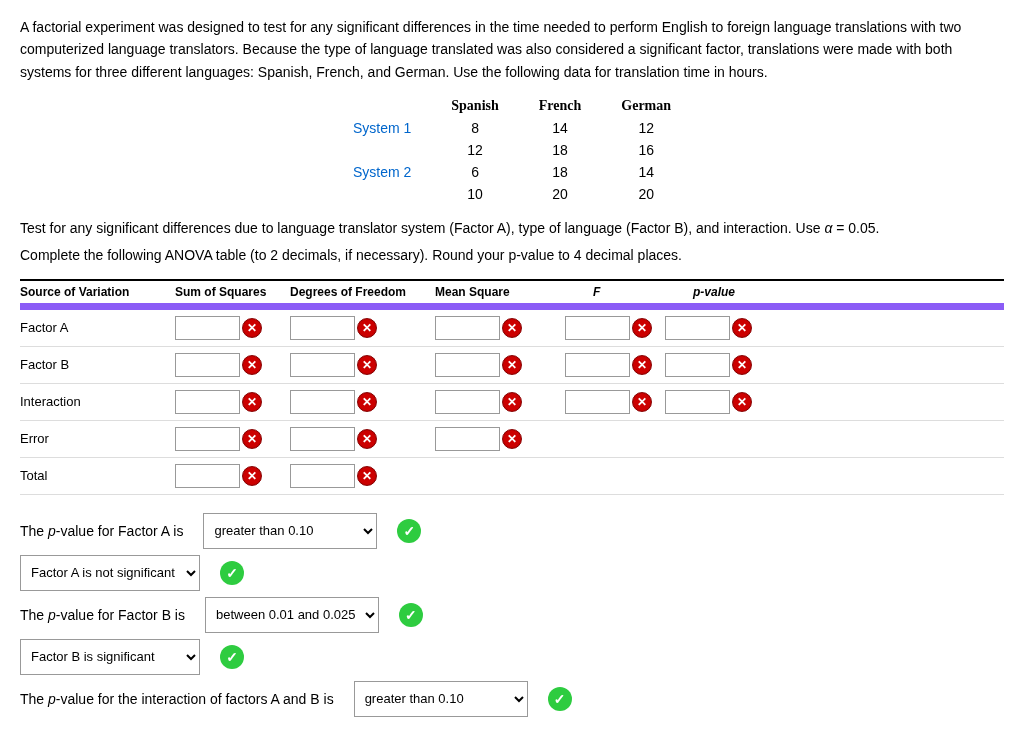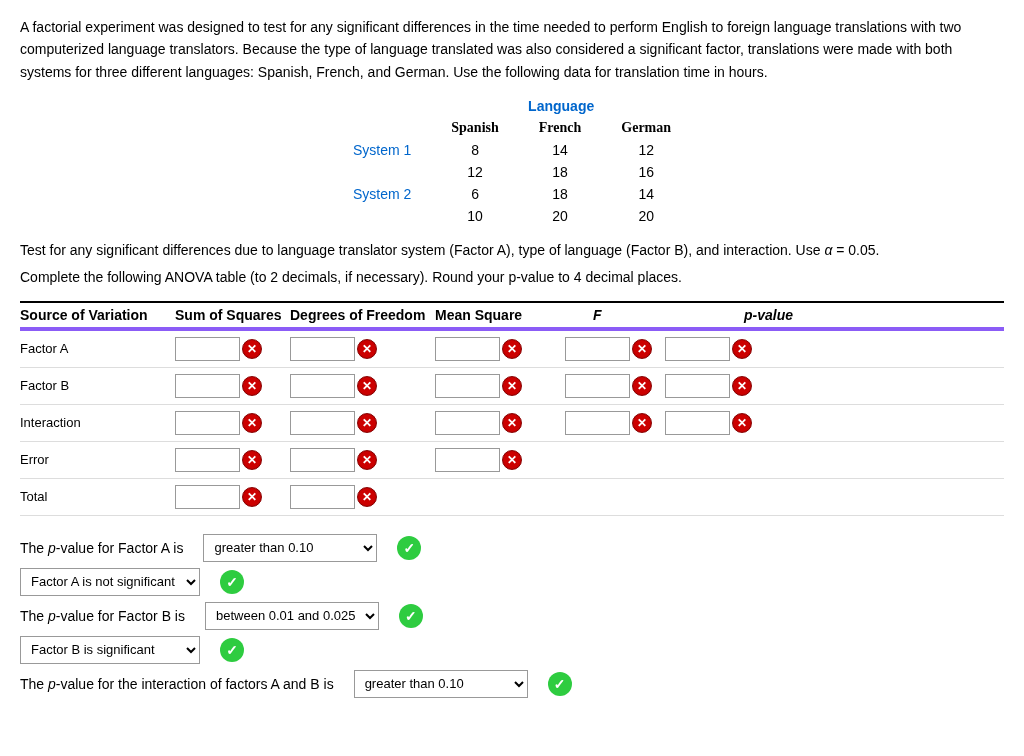--- a/index.html
+++ b/index.html
@@ -42,32 +42,32 @@
     .test-text {
       margin: 10px 0 6px 0;
       line-height: 1.7;
     }
     .anova-section {
       margin-top: 16px;
     }
     .anova-header-row {
       display: flex;
       align-items: center;
-      border-bottom: 4px solid #8b5cf6;
+      border-bottom: 7px solid #8b5cf6;
       border-top: 2px solid #000;
       padding: 4px 0;
       font-weight: bold;
-      font-size: 14px;
+      font-size: 12px;
     }
     .anova-header-row .col-source { width: 155px; }
     .anova-header-row .col-ss { width: 115px; }
     .anova-header-row .col-df { width: 145px; }
     .anova-header-row .col-ms { width: 158px; }
     .anova-header-row .col-f { width: 100px; }
-    .anova-header-row .col-p { width: 100px; font-style: italic; text-align: right; }
+    .anova-header-row .col-p { width: 100px; font-style: italic; }
     .anova-row {
       display: flex;
       align-items: center;
       padding: 6px 0;
       border-bottom: 1px solid #ddd;
     }
     .anova-row .col-source { width: 155px; font-size: 13px; }
     .anova-row .col-ss { width: 115px; display: flex; align-items: center; gap: 2px; }
     .anova-row .col-df { width: 145px; display: flex; align-items: center; gap: 2px; }
     .anova-row .col-ms { width: 130px; display: flex; align-items: center; gap: 2px; }
@@ -103,21 +103,21 @@
       display: flex;
       align-items: center;
       gap: 20px;
       margin: 6px 0;
       flex-wrap: wrap;
     }
     select.answer-select {
       border: 1px solid #999;
       padding: 3px 6px;
       font-size: 13px;
-      height: 28px;
+      height: 36px;
       background: #fff;
     }
     .check-icon {
       width: 24px;
       height: 24px;
       background: #2ecc40;
       border-radius: 50%;
       display: inline-flex;
       align-items: center;
       justify-content: center;
@@ -128,24 +128,20 @@
     }
     .italic { font-style: italic; }
   </style>
 </head>
 <body>
 
 <p class="intro-text">A factorial experiment was designed to test for any significant differences in the time needed to perform English to foreign language translations with two computerized language translators. Because the type of language translated was also considered a significant factor, translations were made with both systems for three different languages: Spanish, French, and German. Use the following data for translation time in hours.</p>
 
 <table class="data-table">
   <thead>
-    <tr>
-      <td></td>
-      <td colspan="3" class="language-header">Language</td>
-    </tr>
     <tr>
       <td></td>
       <td class="col-header">Spanish</td>
       <td class="col-header">French</td>
       <td class="col-header">German</td>
     </tr>
   </thead>
   <tbody id="data-tbody">
   <tr>
         <td class="label">System 1</td>

